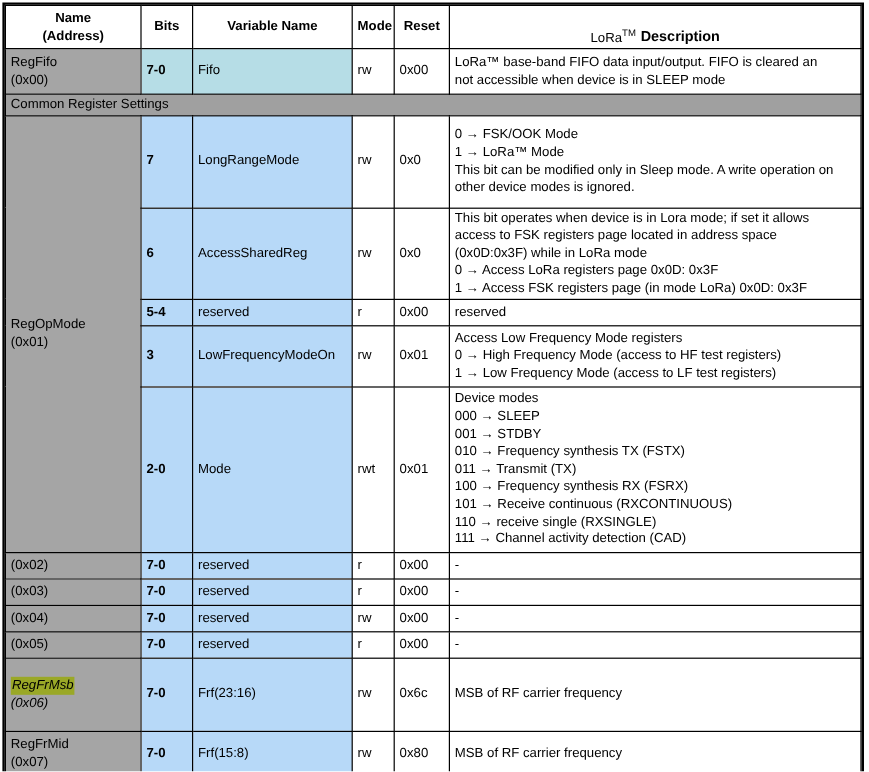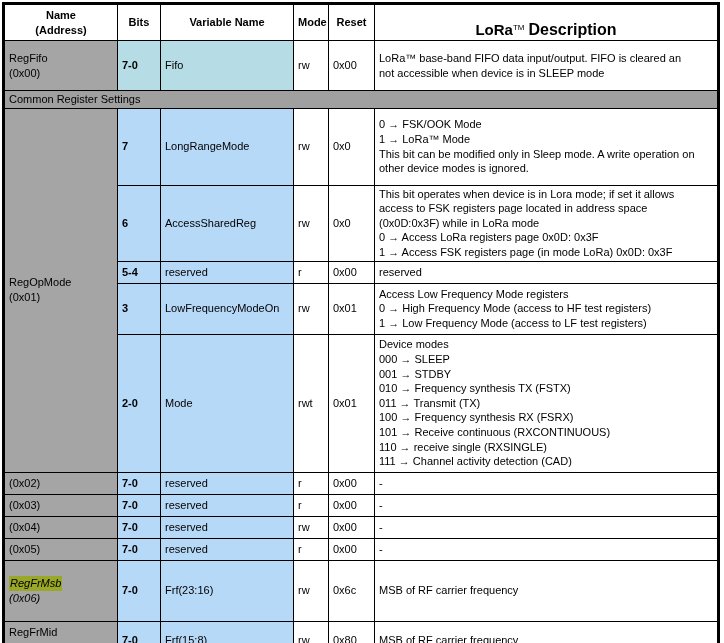--- a/index.html
+++ b/index.html
@@ -52,23 +52,23 @@
   th.hdr {
     background: #ffffff;
     font-weight: bold;
     text-align: center;
     font-size: 12px;
     line-height: 15px;
     white-space: pre-line;
   }
   th.hdr-small { font-size: 10px; }
   th.hdr-desc  { font-weight: normal; }
-  th.hdr-desc .brand { font-weight: bold; font-size: 15px; }
+  th.hdr-desc .brand { font-weight: normal; font-size: 11px; }
   th.hdr-desc sup    { font-size: 8px; font-weight: normal; text-align: right; }
-  th.hdr-desc .desc-label { font-weight: bold; font-size: 16px; margin-left: 4px; }
+  th.hdr-desc .desc-label { font-weight: bold; font-size: 12px; margin-left: 4px; }
 
   
   td.c-name {
     background: #a5a5a5;
     white-space: pre-line;
     padding-left: 4px;
     line-height: 15px;
   }
   td.section-bar {
     background: #a0a0a0;
@@ -115,21 +115,21 @@
 (Address)</th>
         <th class="hdr hdr-small">Bits</th>
         <th class="hdr">Variable Name</th>
         <th class="hdr hdr-small">Mode</th>
         <th class="hdr hdr-small">Reset</th>
         <th class="hdr hdr-desc">
           <span class="brand">LoRa</span><sup>TM</sup><span class="desc-label">Description</span>
         </th>
       </tr>
 
-      <tr style="height:50px">
+      <tr style="height:38px">
         <td class="c-name">RegFifo
 (0x00)</td>
         <td class="c-bits cyan">7-0</td>
         <td class="c-var cyan">Fifo</td>
         <td class="c-mode">rw</td>
         <td class="c-reset">0x00</td>
         <td class="c-desc">LoRa™ base-band FIFO data input/output. FIFO is cleared an
 not accessible when device is in SLEEP mode</td>
       </tr>
 

